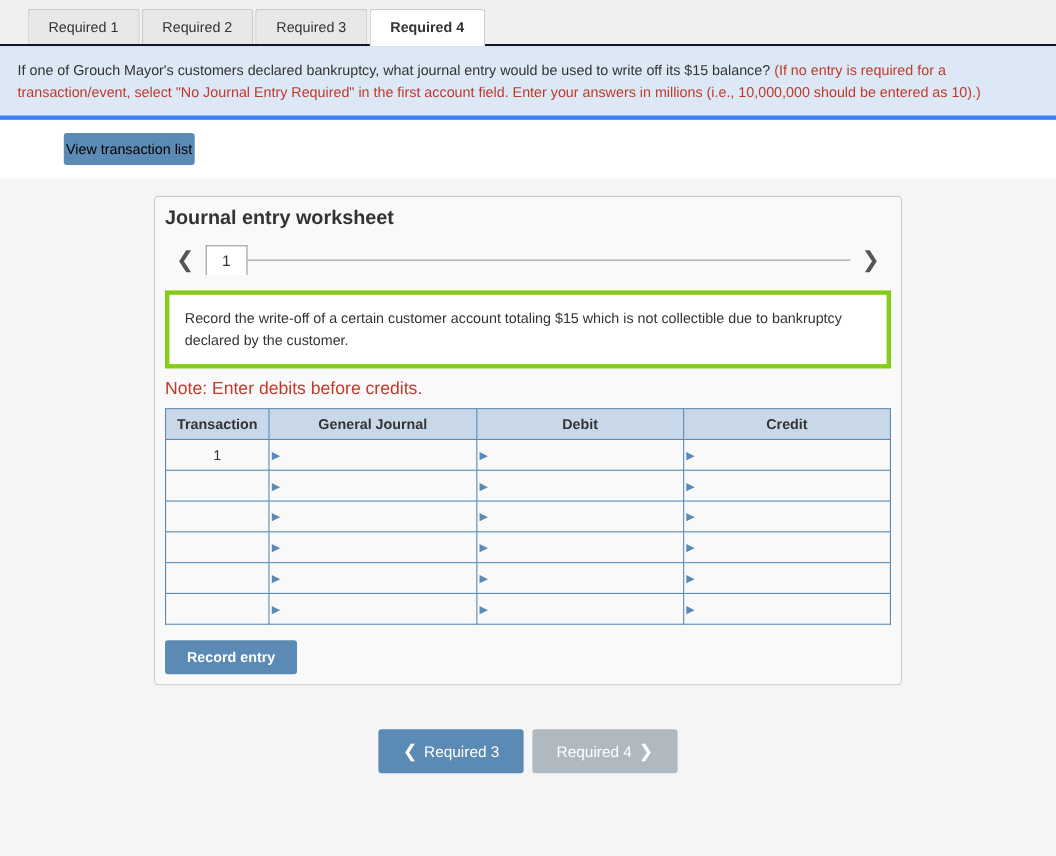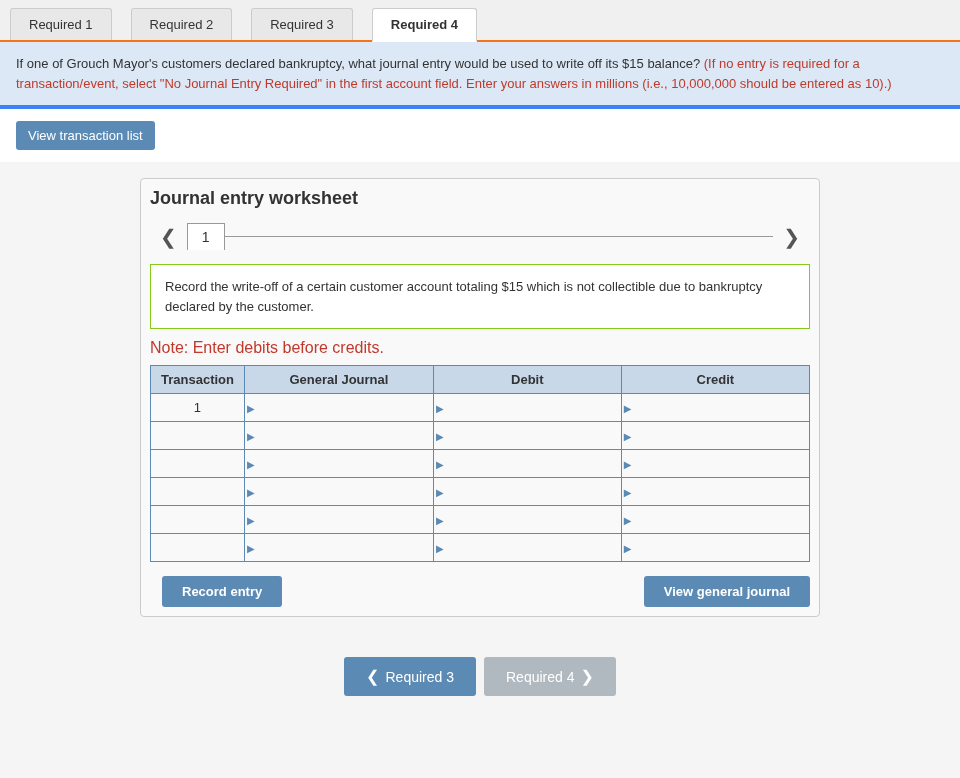--- a/index.html
+++ b/index.html
@@ -6,25 +6,24 @@
     body {
       font-family: Arial, sans-serif;
       font-size: 14px;
       background: #f5f5f5;
       color: #333;
     }
 
     
     .tabs-bar {
       display: flex;
-      border-bottom: 2px solid #f97316;
+      border-bottom: 2px solid #0f172a;
       background: #f0f0f0;
-      padding: 0 10px;
+      padding: 0 25px;
       padding-top: 8px;
-      gap: 17px;
     }
     .tab {
       padding: 8px 18px;
       cursor: pointer;
       border: 1px solid #ccc;
       border-bottom: none;
       background: #e8e8e8;
       margin-right: 2px;
       font-size: 13px;
       color: #333;
@@ -51,26 +50,27 @@
       color: #c0392b;
     }
 
     
     .toolbar {
       padding: 12px 16px;
       background: #fff;
     }
     .btn-blue-outline {
       background: #5b8ab5;
-      color: #ffffff;
+      color: #000000;
       border: none;
-      padding: 7px 12px;
+      padding: 7px 2px;
       font-size: 13px;
       cursor: pointer;
       border-radius: 3px;
+      margin-left: 42px;
     }
 
     
     .main-content {
       padding: 16px;
     }
 
     
     .worksheet-card {
       background: #f9f9f9;
@@ -108,21 +108,21 @@
       min-width: 36px;
       text-align: center;
     }
     .page-tab-line {
       flex: 1;
       border-bottom: 1px solid #999;
     }
 
     
     .description-box {
-      border: 1px solid #84cc16;
+      border: 4px solid #84cc16;
       background: #fff;
       padding: 12px 14px;
       font-size: 13px;
       line-height: 1.5;
       margin-bottom: 10px;
     }
 
     
     .note-text {
       color: #c0392b;
@@ -180,21 +180,20 @@
     .journal-table .input-cell input {
       padding-left: 14px;
     }
 
     
     .action-row {
       display: flex;
       gap: 14px;
       align-items: flex-start;
       flex-wrap: wrap;
-      margin-left: 12px;
     }
     .btn-action {
       background: #5b8ab5;
       color: #fff;
       border: none;
       padding: 8px 20px;
       font-size: 13px;
       font-weight: bold;
       cursor: pointer;
       border-radius: 3px;
@@ -307,21 +306,20 @@
             <td class="input-cell"><input type="text" style=""></td>
             <td class="input-cell"><input type="text" style=""></td>
             <td class="input-cell"><input type="text" style=""></td>
           </tr>
         </tbody>
     </table>
 
     <div class="action-row">
       <button class="btn-action">Record entry</button>
       <div style="flex:1"></div>
-      <button class="btn-action">View general journal</button>
     </div>
 
   </div>
 </div>
 
 <div class="bottom-nav">
   <button class="btn-nav">
     <span class="arrow">❮</span>
     <span>Required 3</span>
   </button>

